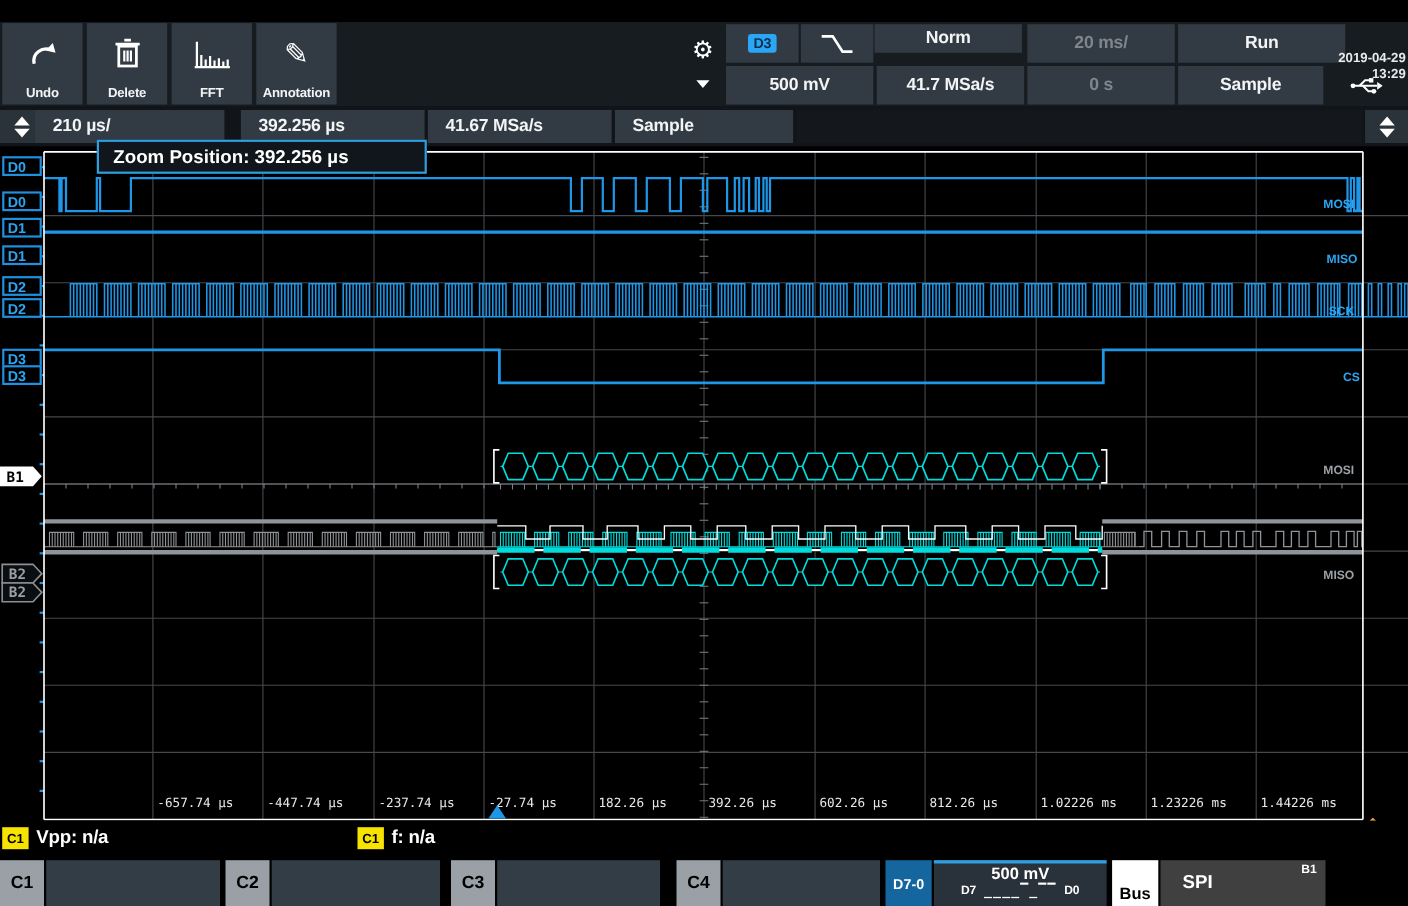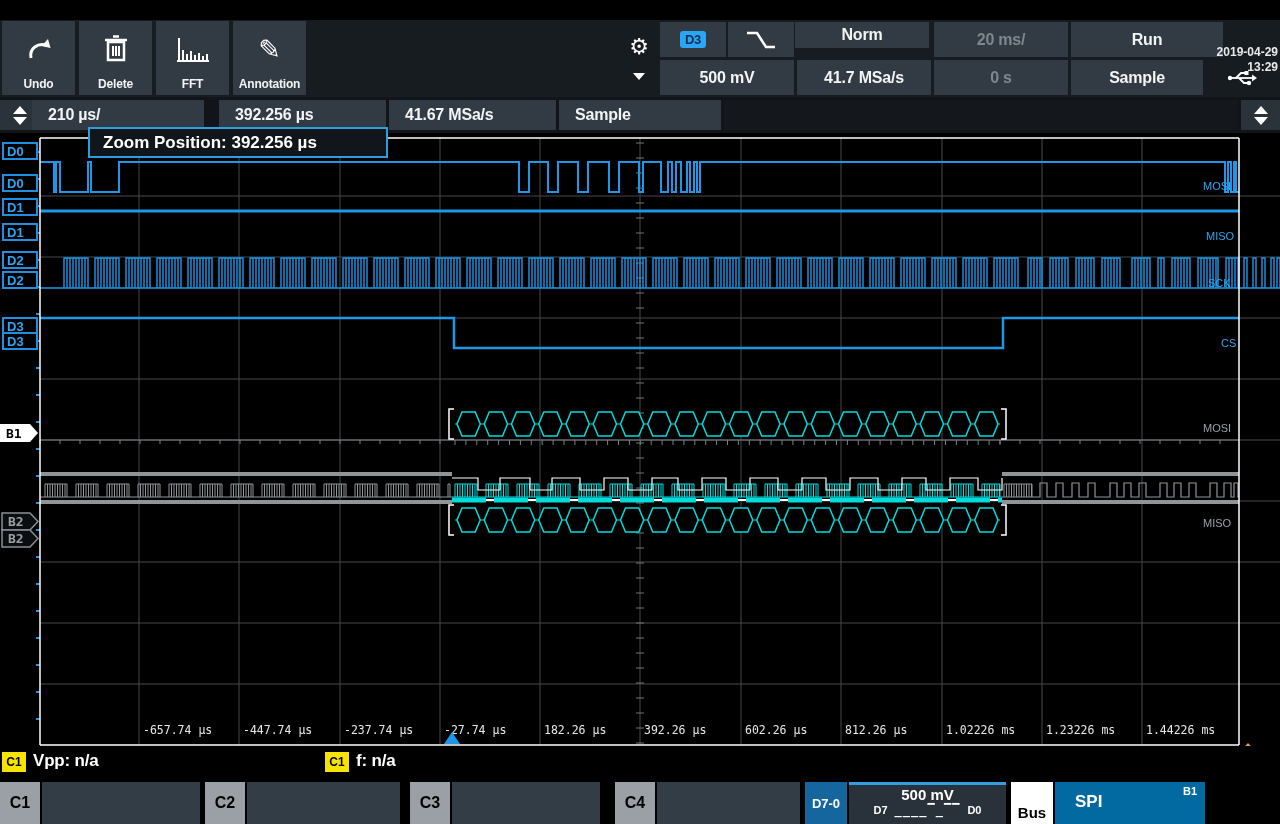--- a/index.html
+++ b/index.html
@@ -32,21 +32,21 @@
   .zcell{position:absolute;top:3px;height:30px;background:#323b43;color:#f2f4f5;font-size:16px;
     font-weight:bold;display:flex;align-items:center;padding-left:16px;box-sizing:border-box;letter-spacing:-0.2px;}
   .arrow-btn{position:absolute;top:3px;width:40px;height:30px;background:#2b333a;display:flex;
     flex-direction:column;align-items:center;justify-content:center;gap:3px;}
   .arrow-btn .up{width:0;height:0;border-left:7px solid transparent;border-right:7px solid transparent;border-bottom:8px solid #fff;}
   .arrow-btn .dn{width:0;height:0;border-left:7px solid transparent;border-right:7px solid transparent;border-top:8px solid #fff;}
   
   #wave-svg{position:absolute;left:0;top:0;width:1280px;height:824px;z-index:1;}
   .chan-label{position:absolute;left:2px;width:36px;height:18px;background:#000;border:2px solid #1f8fe0;
     color:#2ba6f5;font-size:13px;font-weight:bold;line-height:16px;padding-left:3px;box-sizing:border-box;z-index:5;}
-  .sig-label{position:absolute;font-size:11px;font-weight:normal;z-index:5;letter-spacing:0px;}
+  .sig-label{position:absolute;font-size:11px;font-weight:bold;z-index:5;letter-spacing:0px;}
   .sig-blue{color:#2ba6f5;} .sig-gray{color:#9aa0a5;}
   #tooltip{position:absolute;left:88px;top:127px;width:300px;height:31px;background:#10161b;
     border:2px solid #2e9ede;color:#fff;font-size:17px;font-weight:bold;display:flex;align-items:center;
     padding-left:13px;box-sizing:border-box;z-index:20;}
   
   #meas-row{left:0;top:746px;width:1280px;height:34px;background:#000;z-index:10;}
   .meas-badge{position:absolute;top:6px;width:24px;height:20px;background:#f7e300;color:#000;
     font-size:12px;font-weight:bold;display:flex;align-items:center;justify-content:center;}
   .meas-text{position:absolute;top:5px;color:#fff;font-size:17px;font-weight:bold;letter-spacing:-0.2px;}
   
@@ -56,21 +56,21 @@
   .ch-panel{position:absolute;top:2px;height:42px;background:#333d46;}
   #logic-badge{position:absolute;top:2px;left:805px;width:42px;height:42px;background:#15669f;color:#fff;
     font-size:13px;font-weight:bold;display:flex;align-items:center;justify-content:center;}
   #logic-panel{position:absolute;top:2px;left:849px;width:157px;height:42px;background:#29323a;
     border-top:3px solid #2f9fde;box-sizing:border-box;color:#fff;}
   #logic-scale{text-align:center;font-size:15px;font-weight:bold;margin-top:1px;}
   #logic-bits{display:flex;justify-content:center;gap:7px;font-size:11px;font-weight:bold;margin-top:1px;align-items:center;}
   #bits-glyphs{font-family:"DejaVu Sans Mono",monospace;font-size:12px;letter-spacing:1px;line-height:12px;}
   #bus-badge{position:absolute;top:2px;left:1011px;width:42px;height:60px;background:#fff;color:#000;
     font-size:15px;font-weight:bold;display:flex;align-items:center;justify-content:center;}
-  #bus-panel{position:absolute;top:2px;left:1055px;width:150px;height:42px;background:#0369a1;color:#fff;}
+  #bus-panel{position:absolute;top:2px;left:1055px;width:150px;height:42px;background:#404040;color:#fff;}
   #bus-type{position:absolute;left:20px;top:10px;font-size:17px;font-weight:bold;}
   #bus-id{position:absolute;right:8px;top:3px;font-size:11px;font-weight:bold;}
   
   #menu-area{position:absolute;left:1207px;top:746px;width:73px;height:78px;background:#000;}
   #rs-logo{position:absolute;left:20px;top:6px;width:34px;height:34px;background:#1c86d8;
     border:4px solid #f59b20;transform:rotate(45deg);}
   #rs-logo .inner{position:absolute;inset:0;transform:rotate(-45deg);color:#fff;font-size:11px;font-weight:bold;}
   #rs-logo .r{position:absolute;left:9px;top:1px;} #rs-logo .s{position:absolute;left:14px;top:14px;}
   #rs-logo .slash{position:absolute;left:6px;top:15px;width:20px;height:2px;background:#fff;transform:rotate(-28deg);}
   #menu-label{position:absolute;left:0;top:56px;width:73px;text-align:center;color:#fff;font-size:14px;font-weight:bold;}

